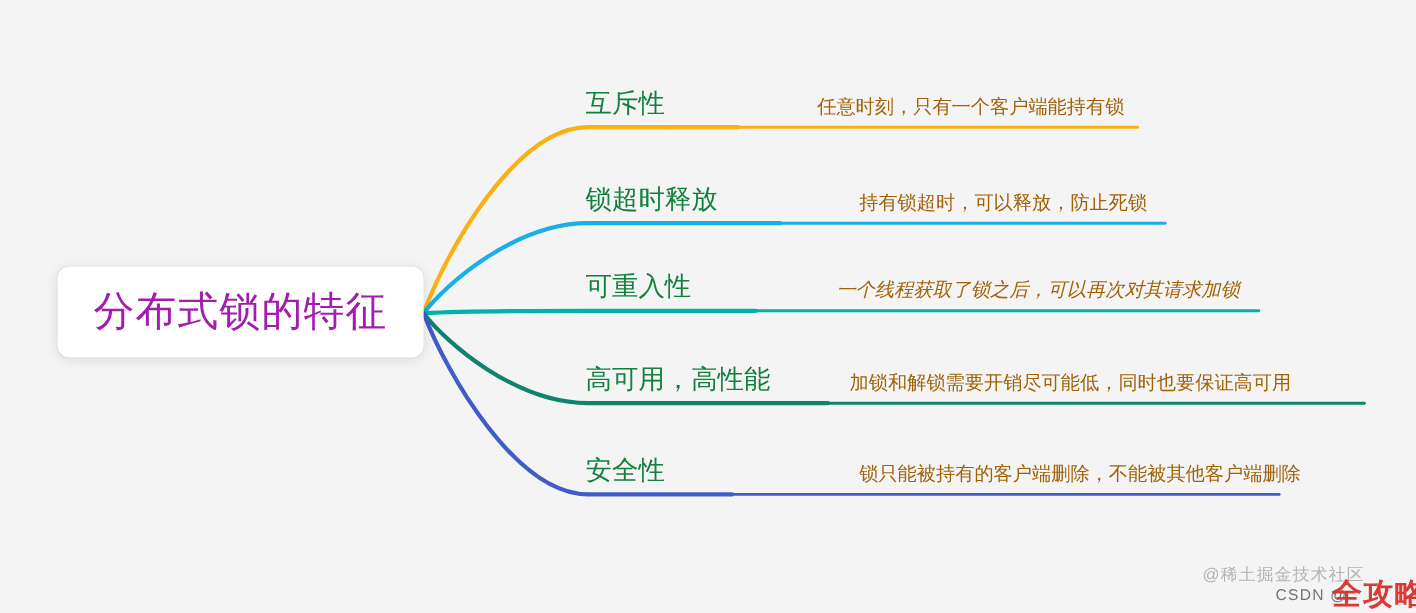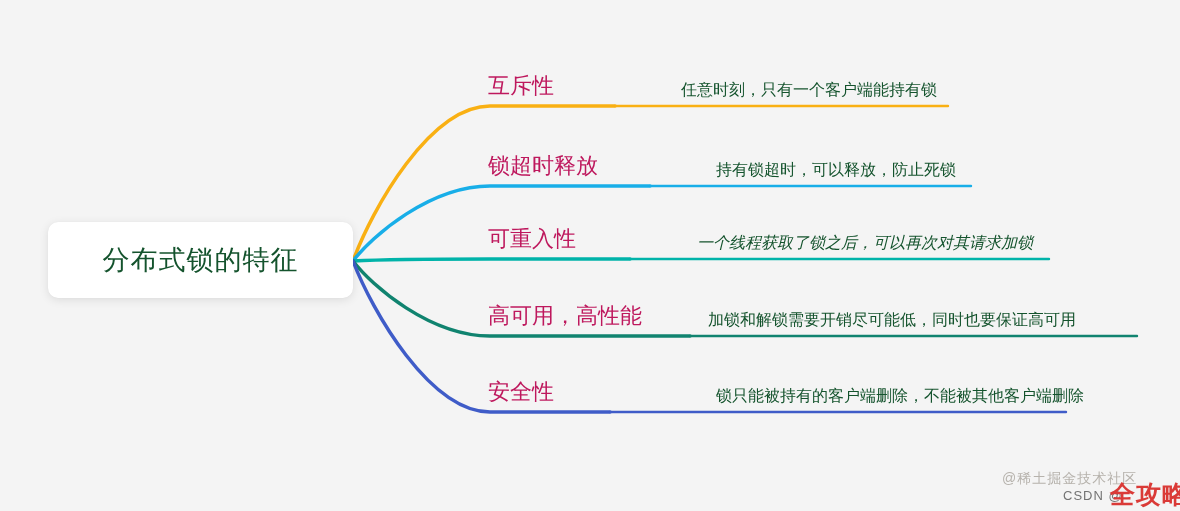--- a/index.html
+++ b/index.html
@@ -35,41 +35,41 @@
     width: 305px;
     height: 76px;
     background: #ffffff;
     border-radius: 10px;
     box-shadow: 0 2px 10px rgba(0,0,0,0.10), 0 0 1px rgba(0,0,0,0.06);
     display: flex;
     align-items: center;
     justify-content: center;
   }
   .root-node .root-text {
-    font-size: 27px;
+    font-size: 34px;
     font-weight: 500;
-    color: #14532d;
+    color: #a21caf;
     letter-spacing: 1px;
     white-space: nowrap;
   }
 
   .branch-label {
     position: absolute;
     font-size: 22px;
     line-height: 28px;
     font-weight: 500;
-    color: #be185d;
+    color: #15803d;
     white-space: nowrap;
   }
   .branch-note {
     position: absolute;
     font-size: 16px;
     line-height: 21px;
     font-weight: 400;
-    color: #14532d;
+    color: #a16207;
     white-space: nowrap;
   }
 
   
   .label-1 { left: 488px; top: 72px;  }
   .note-1  { left: 681px; top: 79px;  }
   .label-2 { left: 488px; top: 152px; }
   .note-2  { left: 716px; top: 159px; }
   .label-3 { left: 488px; top: 225px; }
   .note-3  { left: 697px; top: 232px; font-style: italic; }

